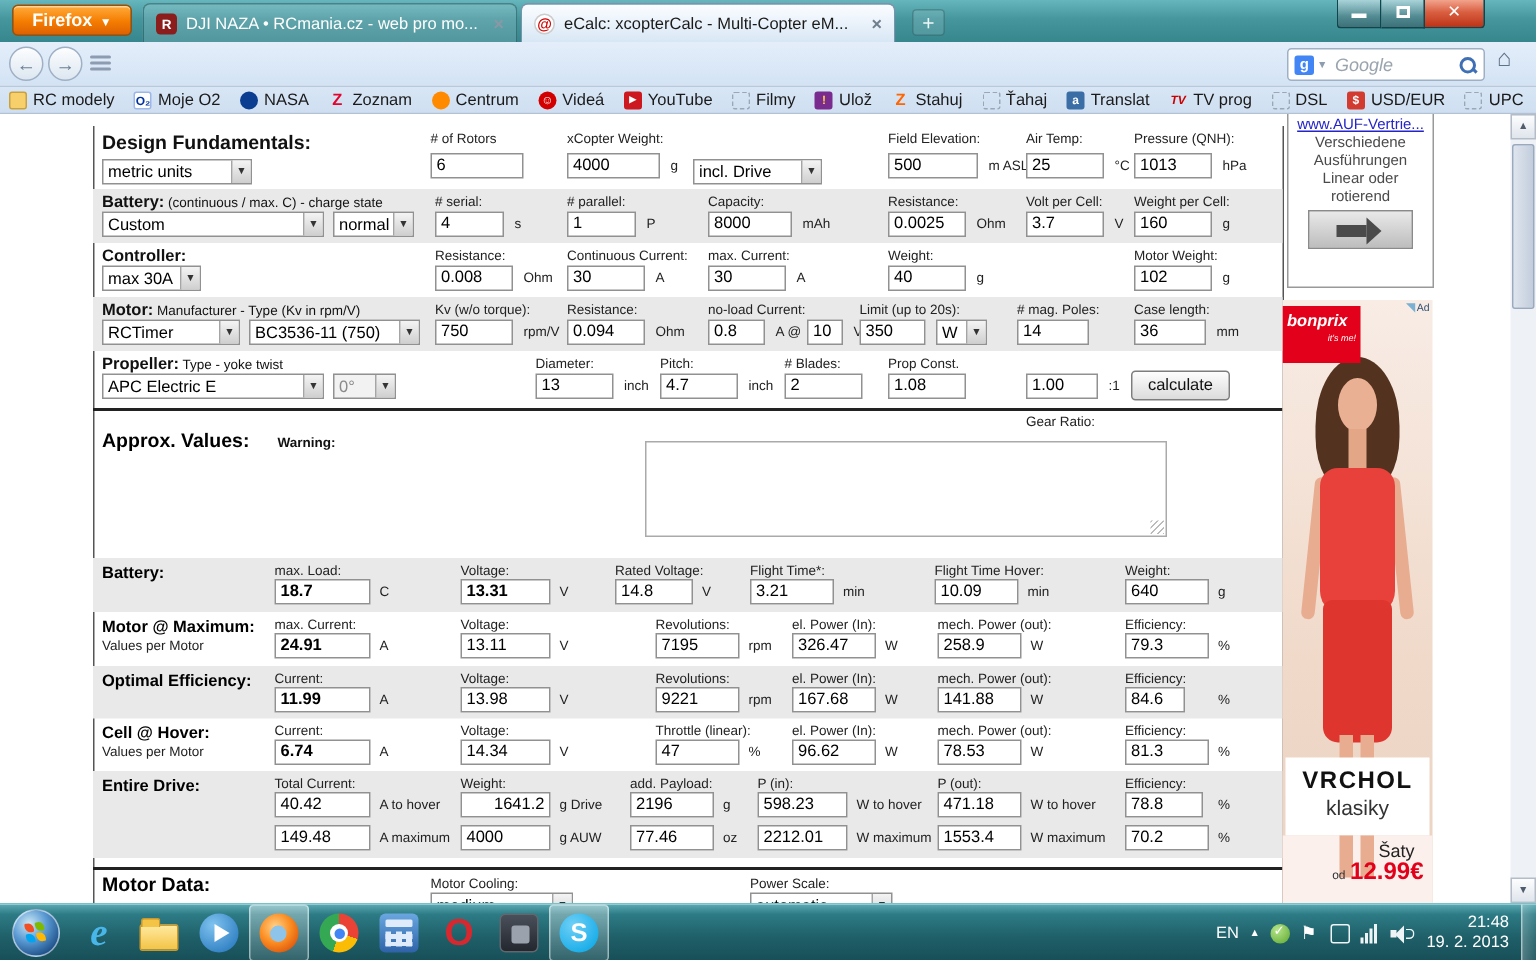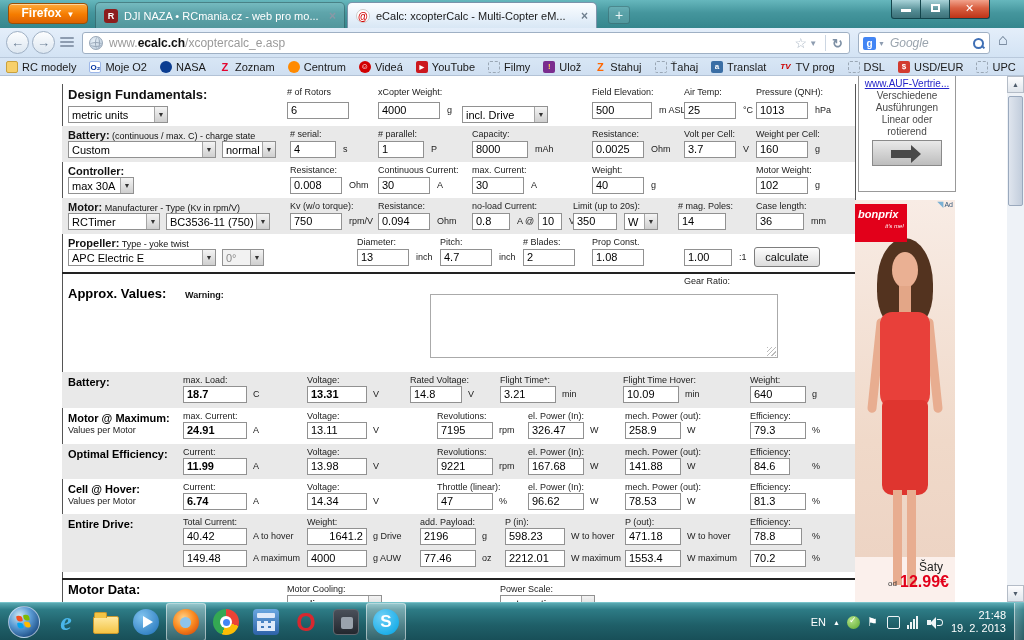--- a/index.html
+++ b/index.html
@@ -248,28 +248,20 @@
   </div>
 
   <div class="navbar">
     <div class="nav-btn back">←</div>
     <div class="nav-btn fwd">→</div>
     <div class="nav-mini">
         <span></span>
         <span></span>
         <span></span>
       </div>
-    <div class="urlbar">
-      <span class="globe"></span>
-      <span class="url"><span>www.</span><b>ecalc.ch</b><span>/xcoptercalc_e.asp</span></span>
-      <span class="url-star">☆</span>
-      <span class="url-caret">▼</span>
-      <span class="url-div"></span>
-      <span class="url-reload">↻</span>
-    </div>
     <div class="searchbar">
       <span class="slogo">g</span>
       <span class="scaret">▼</span>
       <span class="sph">Google</span>
       <span class="mag"></span>
     </div>
     <div class="home-btn">⌂</div>
   </div>
 
   <div class="bookmarks" id="bookmarks">
@@ -419,21 +411,21 @@
           <div class="flabel" style="left: 694px;">Motor Weight:</div>
           <div class="finput" style="left: 694px; width: 52px;">102</div>
           <div class="funit" style="left: 753px;">g</div>
         </div>
         <div class="form-row shaded" style="top: 122px; height: 36px;">
           <div class="row-title"><b>Motor:</b> Manufacturer - Type (Kv in rpm/V)</div>
           <div class="fselect" style="left: 6px; width: 92px; top: 15px;">
             <span class="seltext">RCTimer</span>
             <span class="selarrow">▼</span>
           </div>
-          <div class="fselect" style="left: 104px; width: 104px; top: 15px;">
+          <div class="fselect" style="left: 104px; width: 114px; top: 15px;">
             <span class="seltext">BC3536-11 (750)</span>
             <span class="selarrow">▼</span>
           </div>
           <div class="flabel" style="left: 228px;">Kv (w/o torque):</div>
           <div class="finput" style="left: 228px; width: 52px;">750</div>
           <div class="funit" style="left: 287px;">rpm/V</div>
           <div class="flabel" style="left: 316px;">Resistance:</div>
           <div class="finput" style="left: 316px; width: 52px;">0.094</div>
           <div class="funit" style="left: 375px;">Ohm</div>
           <div class="flabel" style="left: 410px;">no-load Current:</div>
@@ -641,20 +633,24 @@
       <div class="w-arm" style="left:17px; top:118px; transform:rotate(6deg);"></div>
       <div class="w-arm" style="left:74px; top:118px; transform:rotate(-6deg);"></div>
       <div class="w-dress"></div>
       <div class="w-skirt"></div>
       <div class="w-leg" style="left:38px; top:290px;"></div>
       <div class="w-leg" style="left:52px; top:290px;"></div>
       <div class="ad-logo">
         <div class="ad-brand">bonprix</div>
         <div class="ad-slogan">it's me!</div>
       </div>
+      <div class="ad-band">
+        <div class="ad-h1">VRCHOL</div>
+        <div class="ad-h2">klasiky</div>
+      </div>
       <div class="ad-price-band">
         <div class="w-leg" style="left:38px; top:0; height:28px;"></div>
         <div class="w-leg" style="left:52px; top:0; height:28px;"></div>
         <div class="ad-product">Šaty</div>
         <div class="ad-od">od</div>
         <div class="ad-price">12.99€</div>
       </div>
     </div>
 
     <div class="scrollbar">

